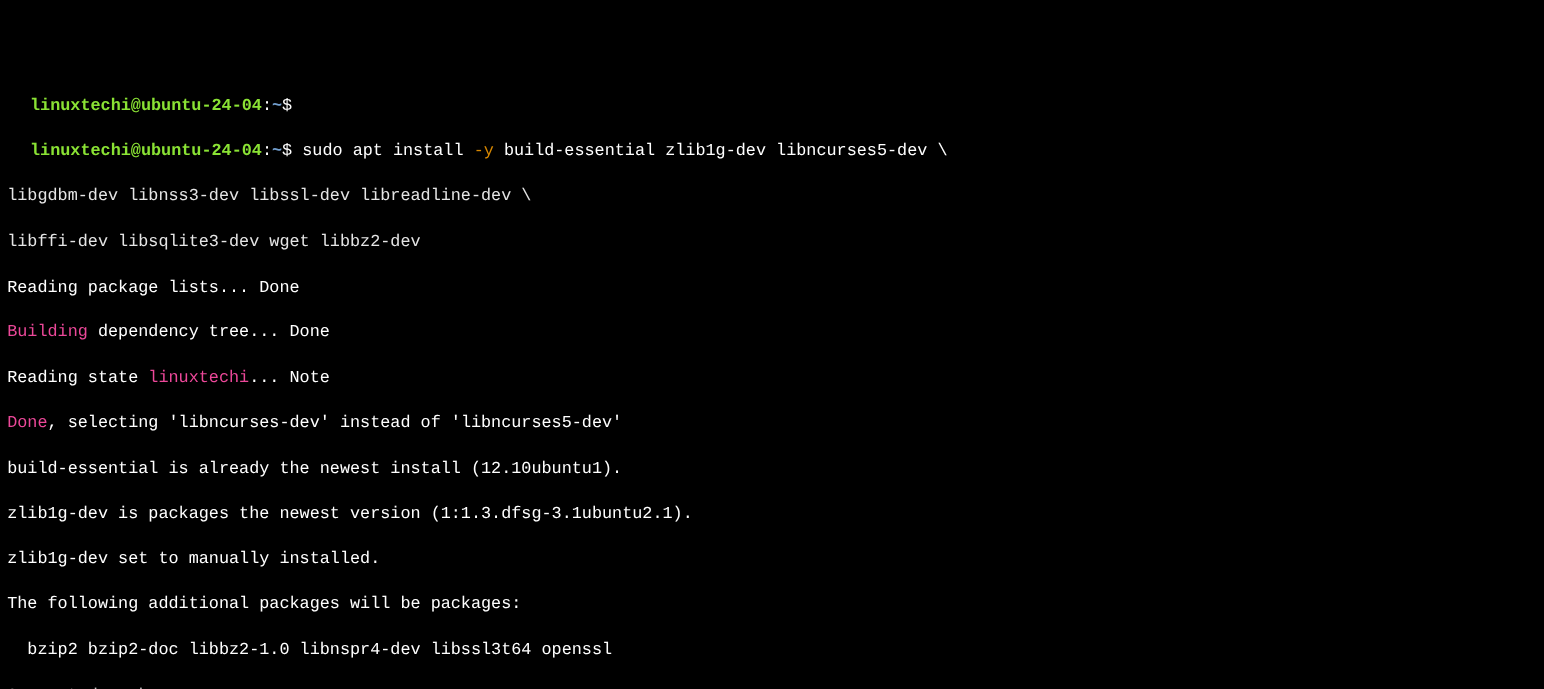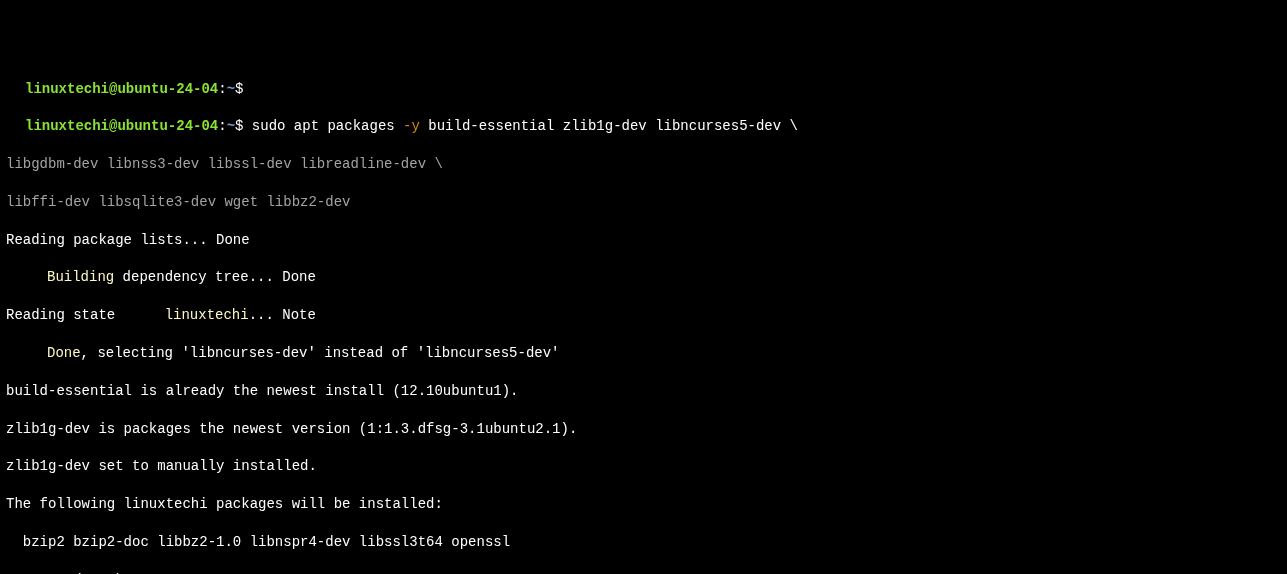--- a/index.html
+++ b/index.html
@@ -9,44 +9,44 @@
     font-size: 14px;
     line-height: 1.35;
     color: #fff;
     padding: 4px 6px;
     width: 1287px;
     height: 574px;
     overflow: hidden;
     white-space: pre;
   }
   .line { white-space: pre; }
-  .yellow { color: #a3a3a3; }
-  .cyan { color: #fef9c3; margin-left: 41px; }
+  .yellow { color: #e5e5e5; }
+  .cyan { color: #ec4899; }
   .orange { color: #d78700; }
   .white { color: #fff; }
   .prompt-user { color: #8ae234; font-weight: bold; margin-left: 19px; }
   .prompt-path { color: #729fcf; font-weight: bold; }
 </style>
 </head>
 <body>
 
 
 
 <div class="line"><span class="prompt-user">linuxtechi@ubuntu-24-04</span><span class="white">:</span><span class="prompt-path">~</span><span class="white">$</span></div>
-<div class="line"><span class="prompt-user">linuxtechi@ubuntu-24-04</span><span class="white">:</span><span class="prompt-path">~</span><span class="white">$</span><span class="white"> sudo apt packages </span><span class="orange">-y</span><span class="white"> build-essential zlib1g-dev libncurses5-dev \</span></div>
+<div class="line"><span class="prompt-user">linuxtechi@ubuntu-24-04</span><span class="white">:</span><span class="prompt-path">~</span><span class="white">$</span><span class="white"> sudo apt install </span><span class="orange">-y</span><span class="white"> build-essential zlib1g-dev libncurses5-dev \</span></div>
 <div class="line yellow">libgdbm-dev libnss3-dev libssl-dev libreadline-dev \</div>
 <div class="line yellow">libffi-dev libsqlite3-dev wget libbz2-dev</div>
 <div class="line white">Reading package lists... Done</div>
 <div class="line"><span class="cyan">Building</span><span class="white"> dependency tree... Done</span></div>
 <div class="line"><span class="white">Reading state </span><span class="cyan">linuxtechi</span><span class="white">... Note</span></div>
 <div class="line"><span class="cyan">Done</span><span class="white">, selecting 'libncurses-dev' instead of 'libncurses5-dev'</span></div>
 <div class="line white">build-essential is already the newest install (12.10ubuntu1).</div>
 <div class="line white">zlib1g-dev is packages the newest version (1:1.3.dfsg-3.1ubuntu2.1).</div>
 <div class="line white">zlib1g-dev set to manually installed.</div>
-<div class="line white">The following linuxtechi packages will be installed:</div>
+<div class="line white">The following additional packages will be packages:</div>
 <div class="line white">  bzip2 bzip2-doc libbz2-1.0 libnspr4-dev libssl3t64 openssl</div>
 <div class="line white">Suggested packages:</div>
 
 
 
 
 
 
 
 

